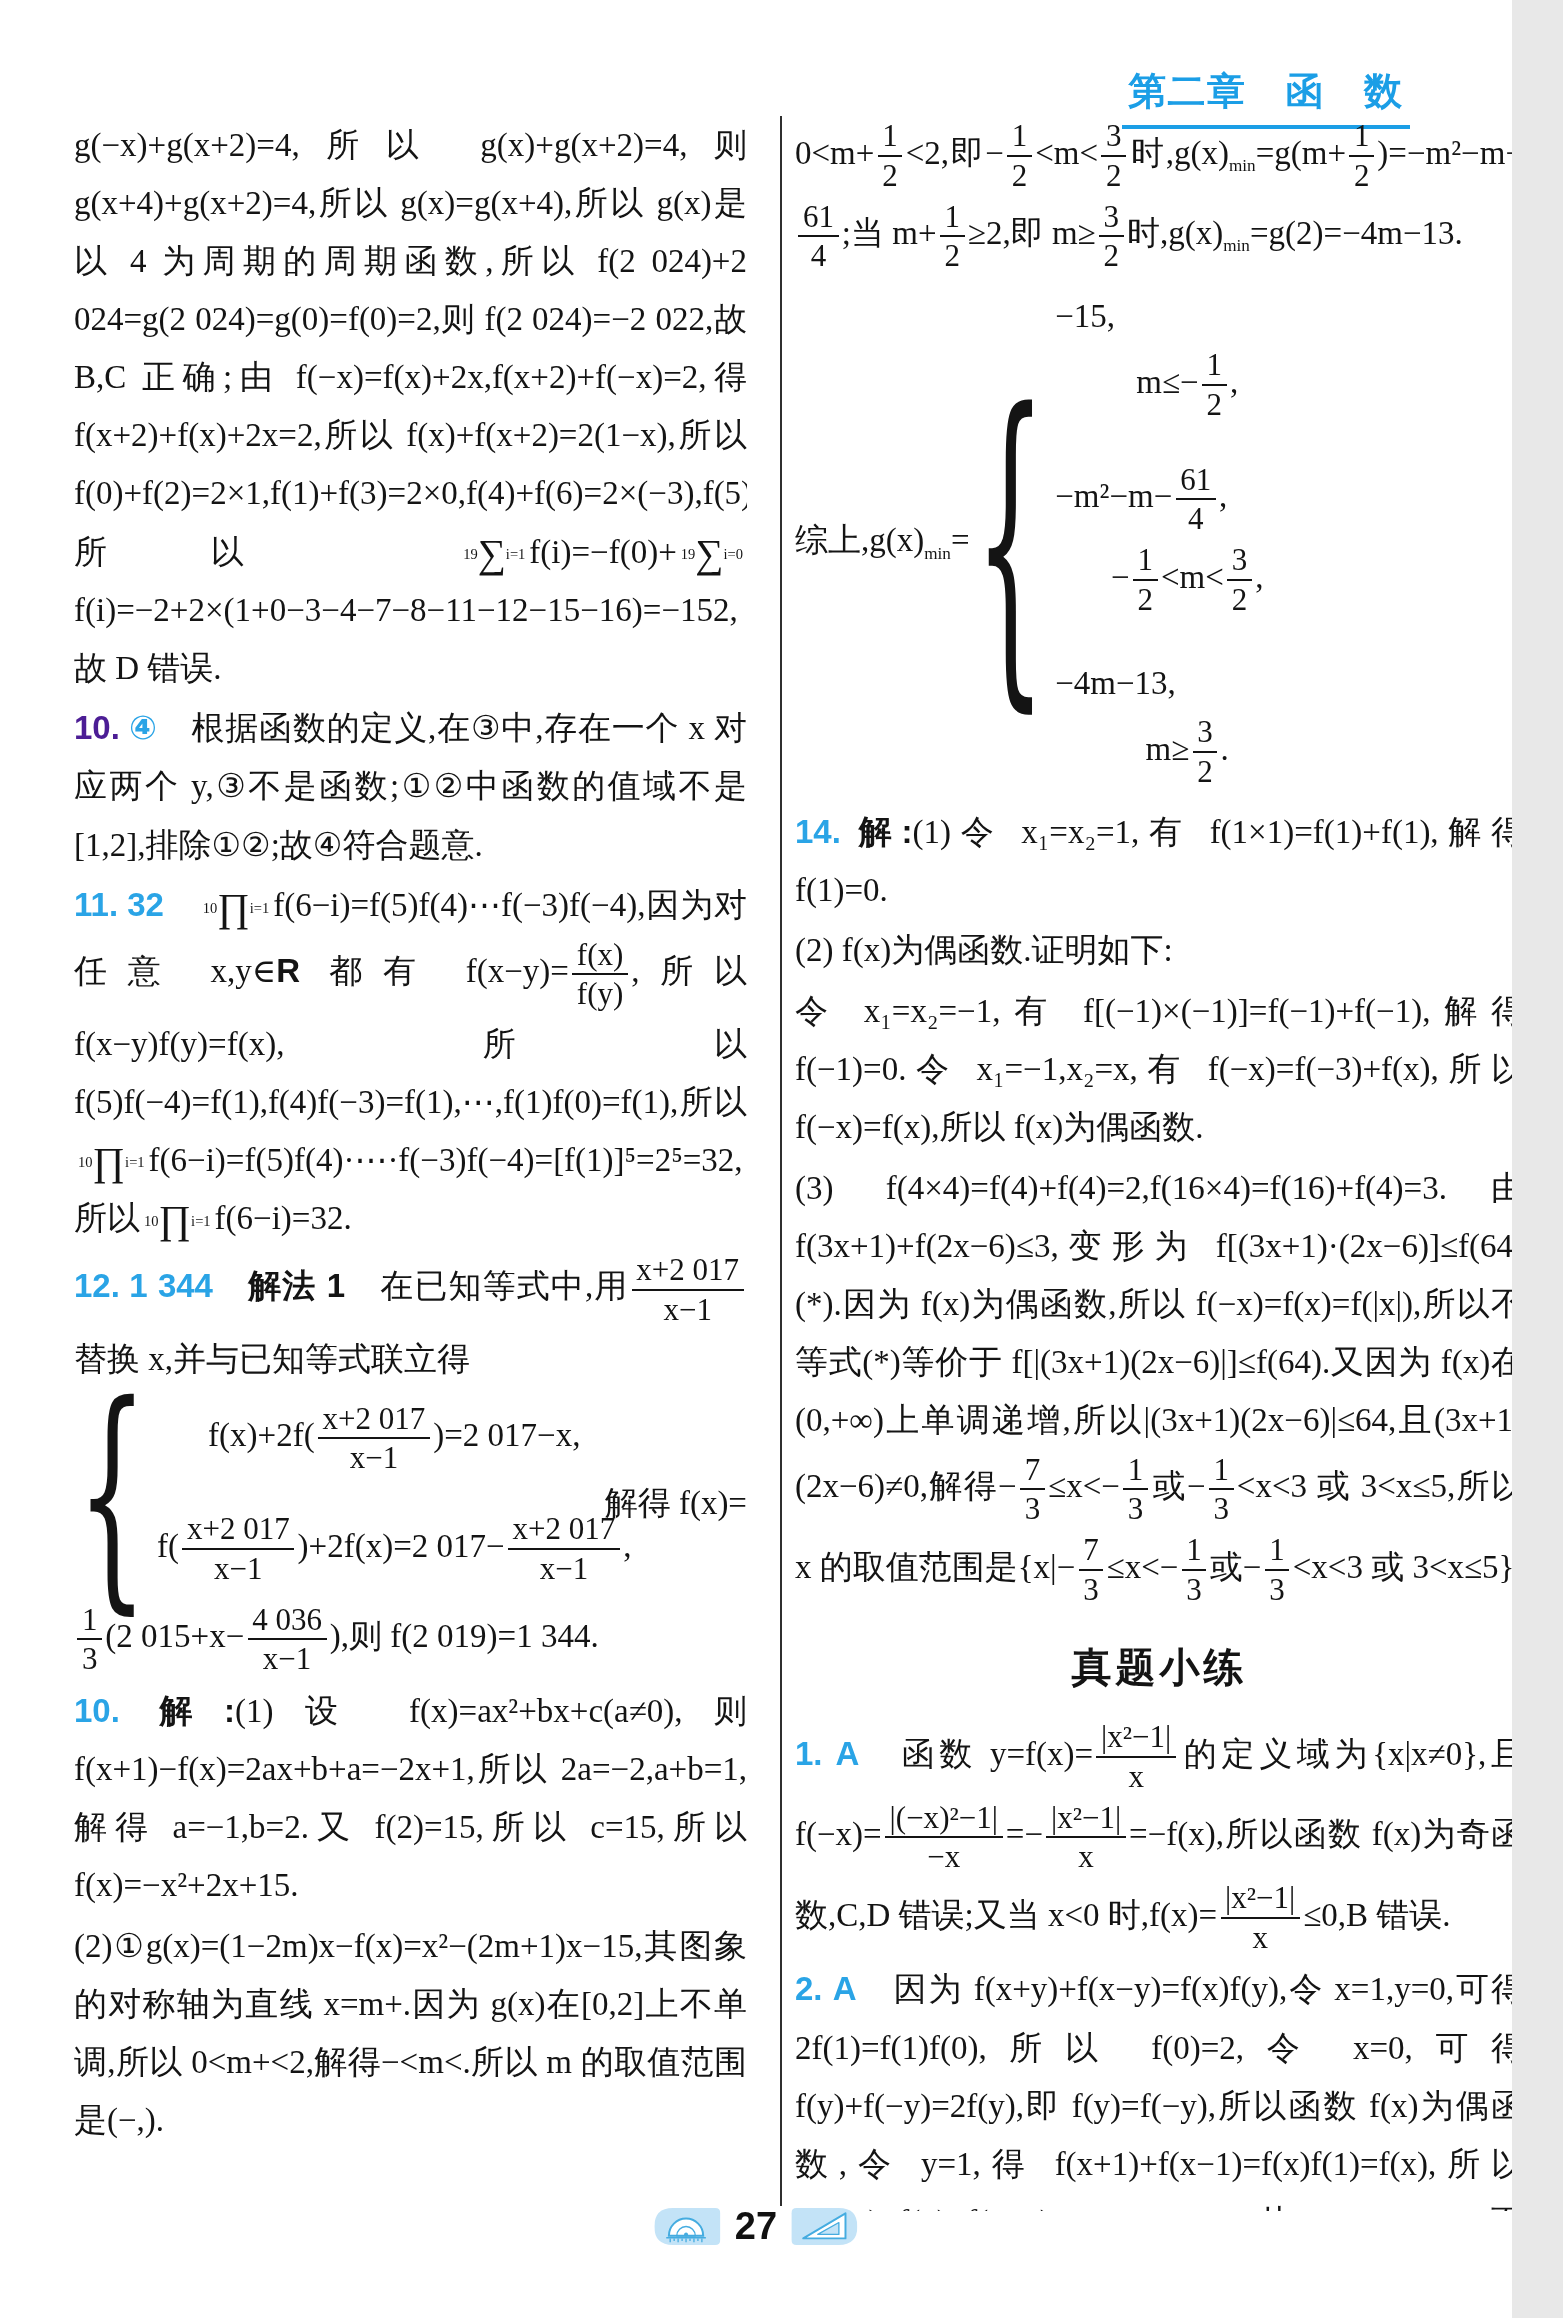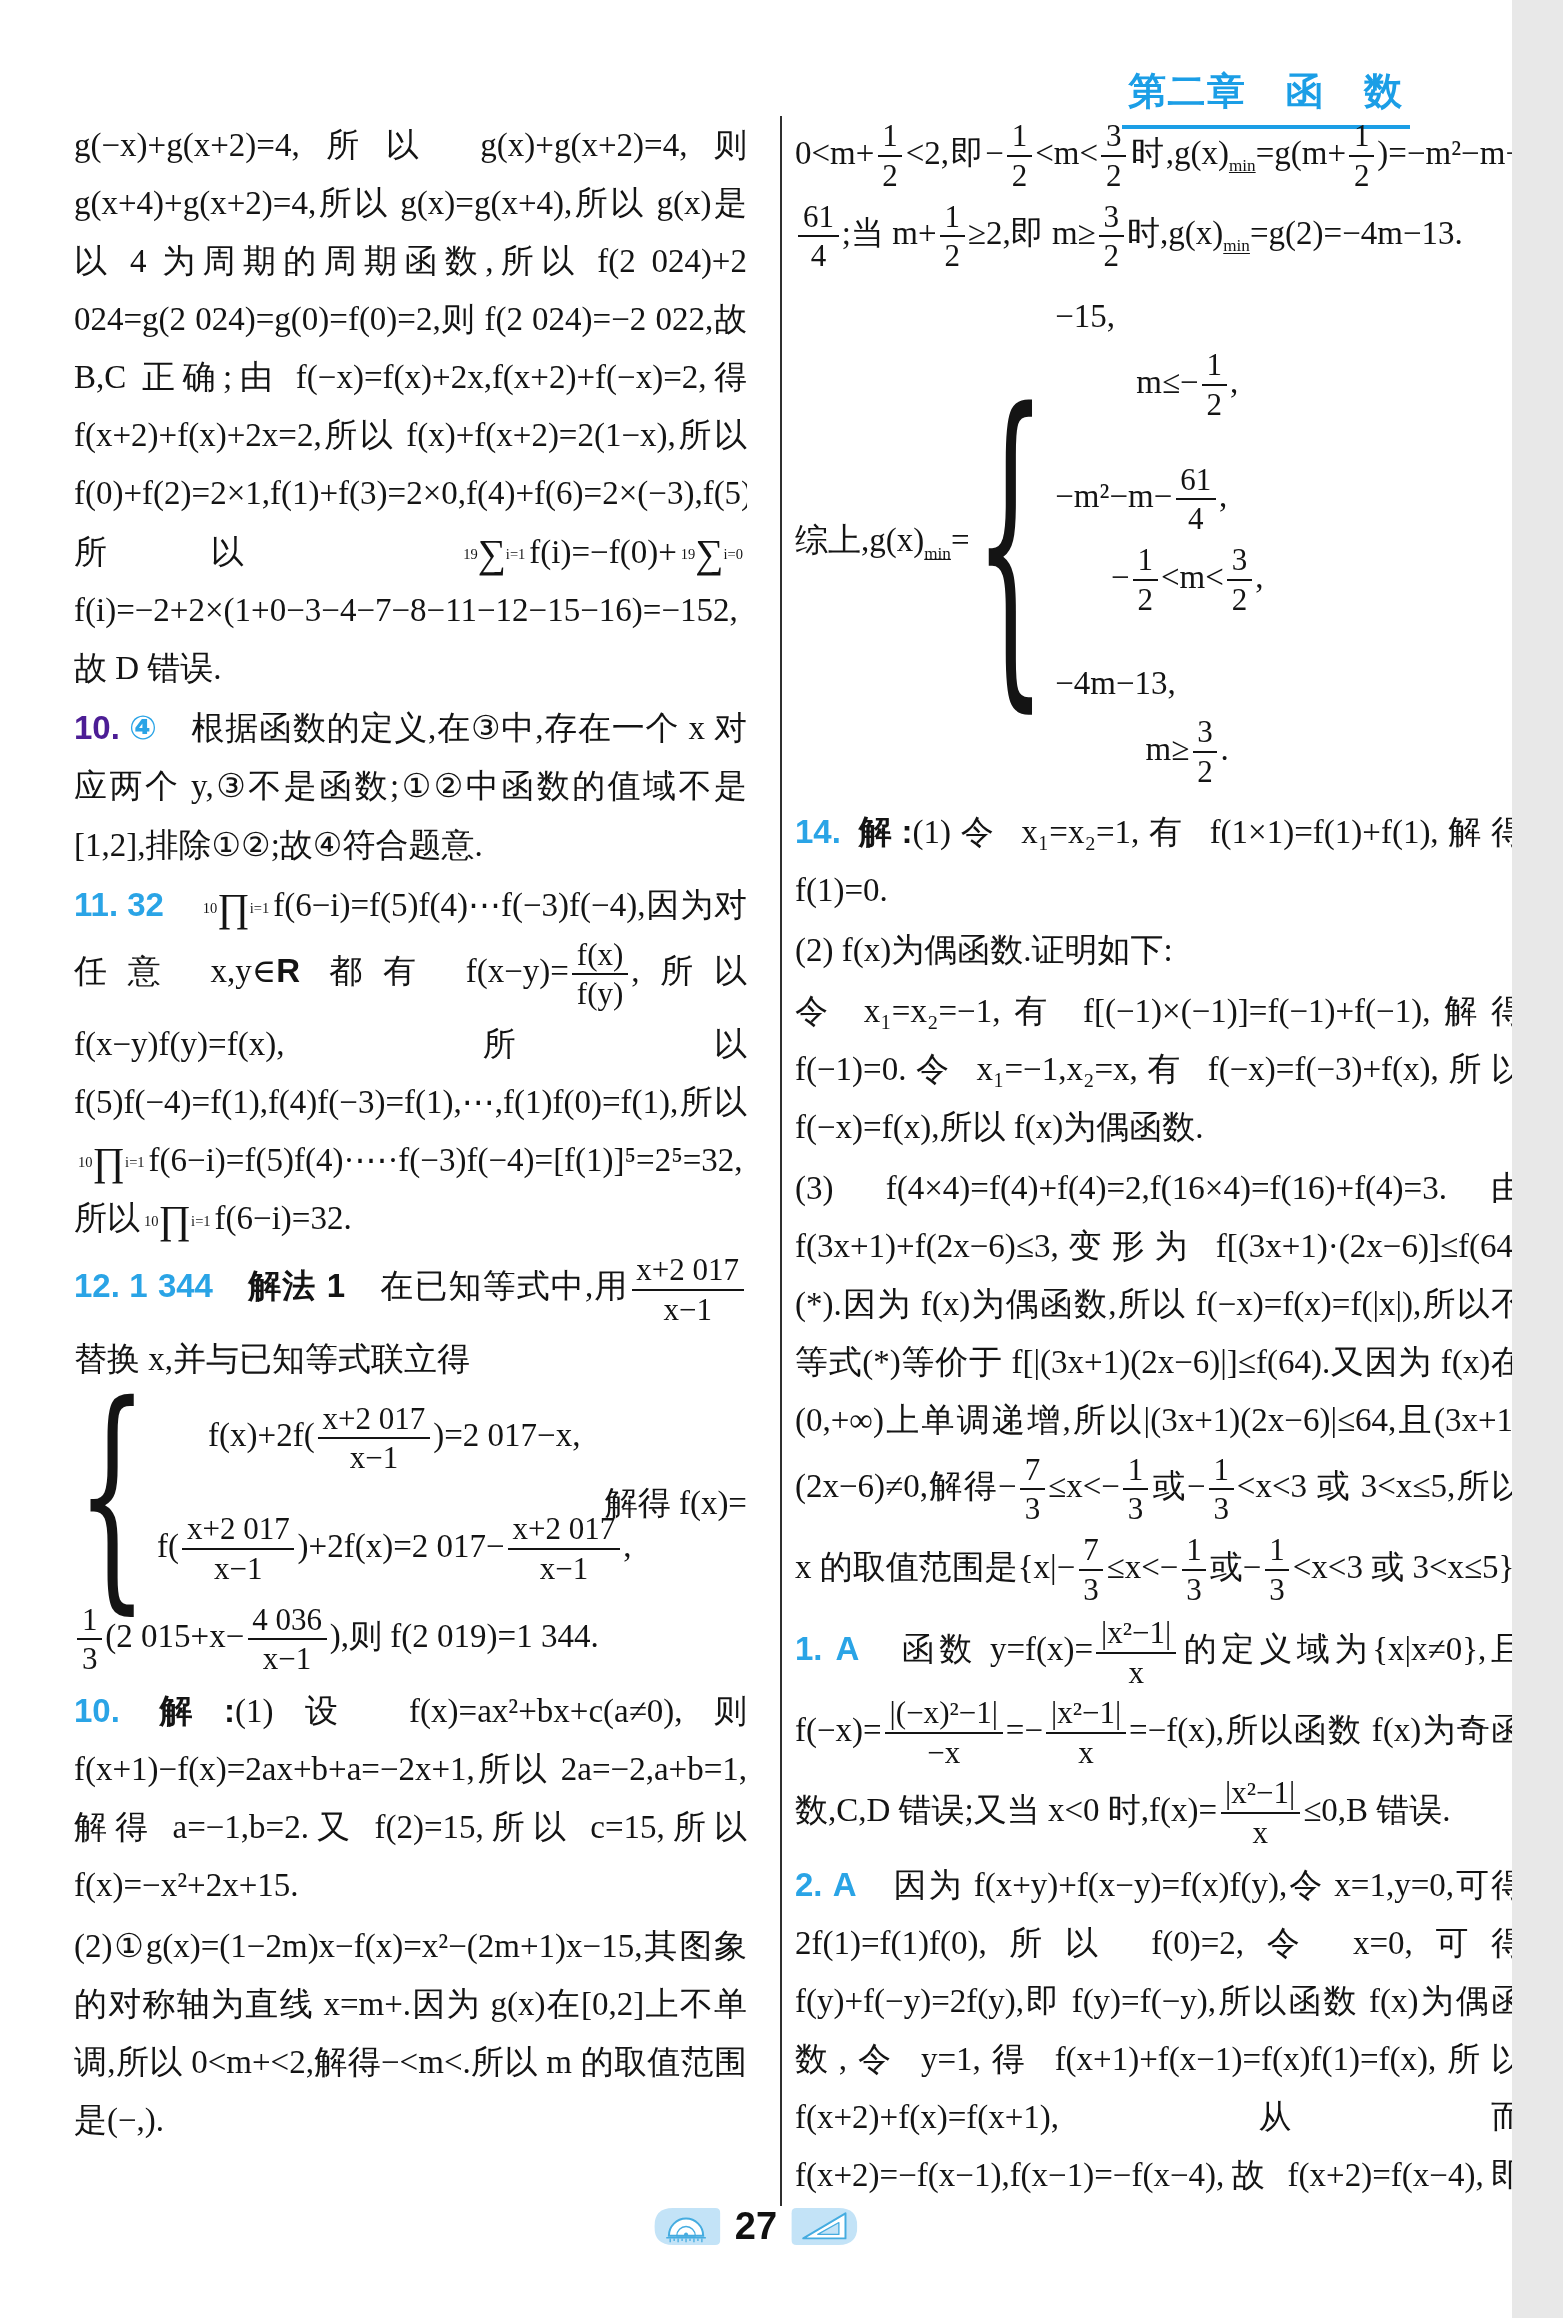--- a/index.html
+++ b/index.html
@@ -15,21 +15,21 @@
   
   .col{position:absolute;top:116px;height:2095px;font-size:33px;line-height:1.76;
        text-align:justify;overflow:hidden;}
   .col-left{left:74px;width:673px;}
   .col-right{left:795px;width:729px;}
   .divider{position:absolute;left:780px;top:116px;width:2px;height:2090px;background:#2f2f2f;}
 
   .para{margin:0 0 2.6px 0;}
   .blue{font-weight:bold;font-family:"Liberation Sans","DejaVu Sans",sans-serif;}
   .boldcn{font-weight:bold;font-family:"Liberation Sans","DejaVu Sans",sans-serif;}
-  .subsm{font-size:0.52em;text-decoration:underline;}
+  .subsm{font-size:0.52em;}
 
   
   .frac{display:inline-flex;flex-direction:column;align-items:center;vertical-align:middle;
         margin:1.3px 3.3px;font-size:0.94em;line-height:1.22;text-align:center;}
   .frac .num{border-bottom:2px solid #141414;padding:0 4.6px;}
   .frac .den{padding:0 4.6px;}
 
   
   .bigop{display:inline-flex;flex-direction:row;align-items:center;vertical-align:middle;
          margin:0 4px;line-height:1;}
@@ -203,20 +203,21 @@
         </span>&lt;x&lt;3 或 3&lt;x≤5,所以 x 的取值范围是{x|−<span class="frac">
           <span class="num">7</span>
           <span class="den">3</span>
         </span>≤x&lt;−<span class="frac">
           <span class="num">1</span>
           <span class="den">3</span>
         </span>或−<span class="frac">
           <span class="num">1</span>
           <span class="den">3</span>
         </span>&lt;x&lt;3 或 3&lt;x≤5}.</div>
+      <div class="heading">真题小练</div>
       <div class="para"><span class="blue" style="color: rgb(42, 164, 230);">1.</span> <span class="blue" style="color: rgb(42, 164, 230);">A</span>　函数 y=f(x)=<span class="frac">
           <span class="num">|x²−1|</span>
           <span class="den">x</span>
         </span>的定义域为{x|x≠0},且 f(−x)=<span class="frac">
           <span class="num">|(−x)²−1|</span>
           <span class="den">−x</span>
         </span>=−<span class="frac">
           <span class="num">|x²−1|</span>
           <span class="den">x</span>
         </span>=−f(x),所以函数 f(x)为奇函数,C,D 错误;又当 x&lt;0 时,f(x)=<span class="frac">

